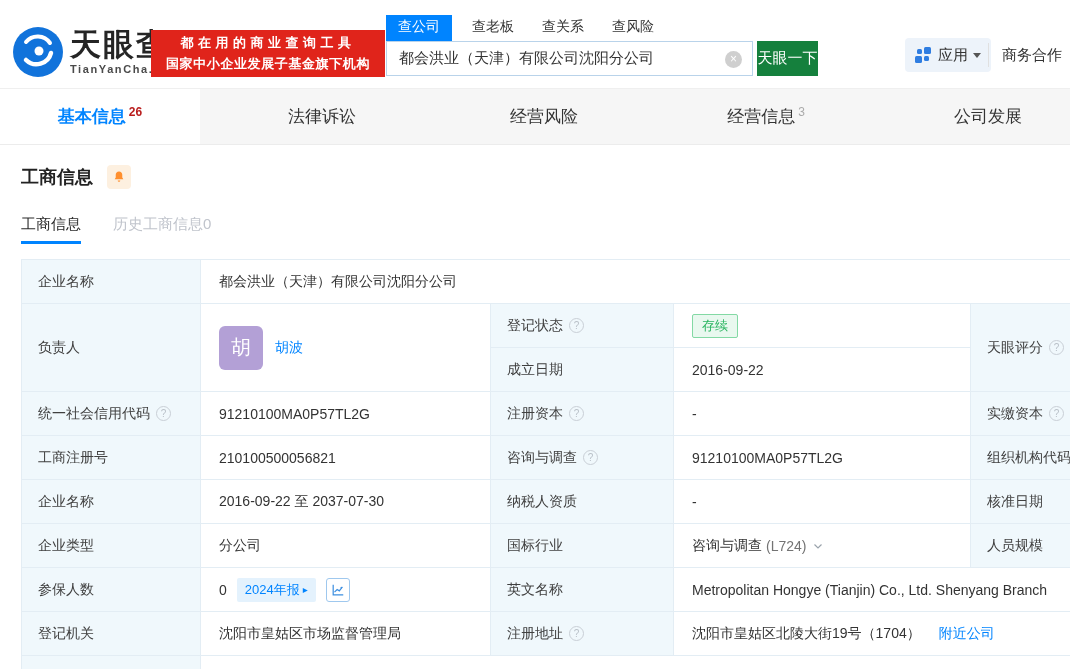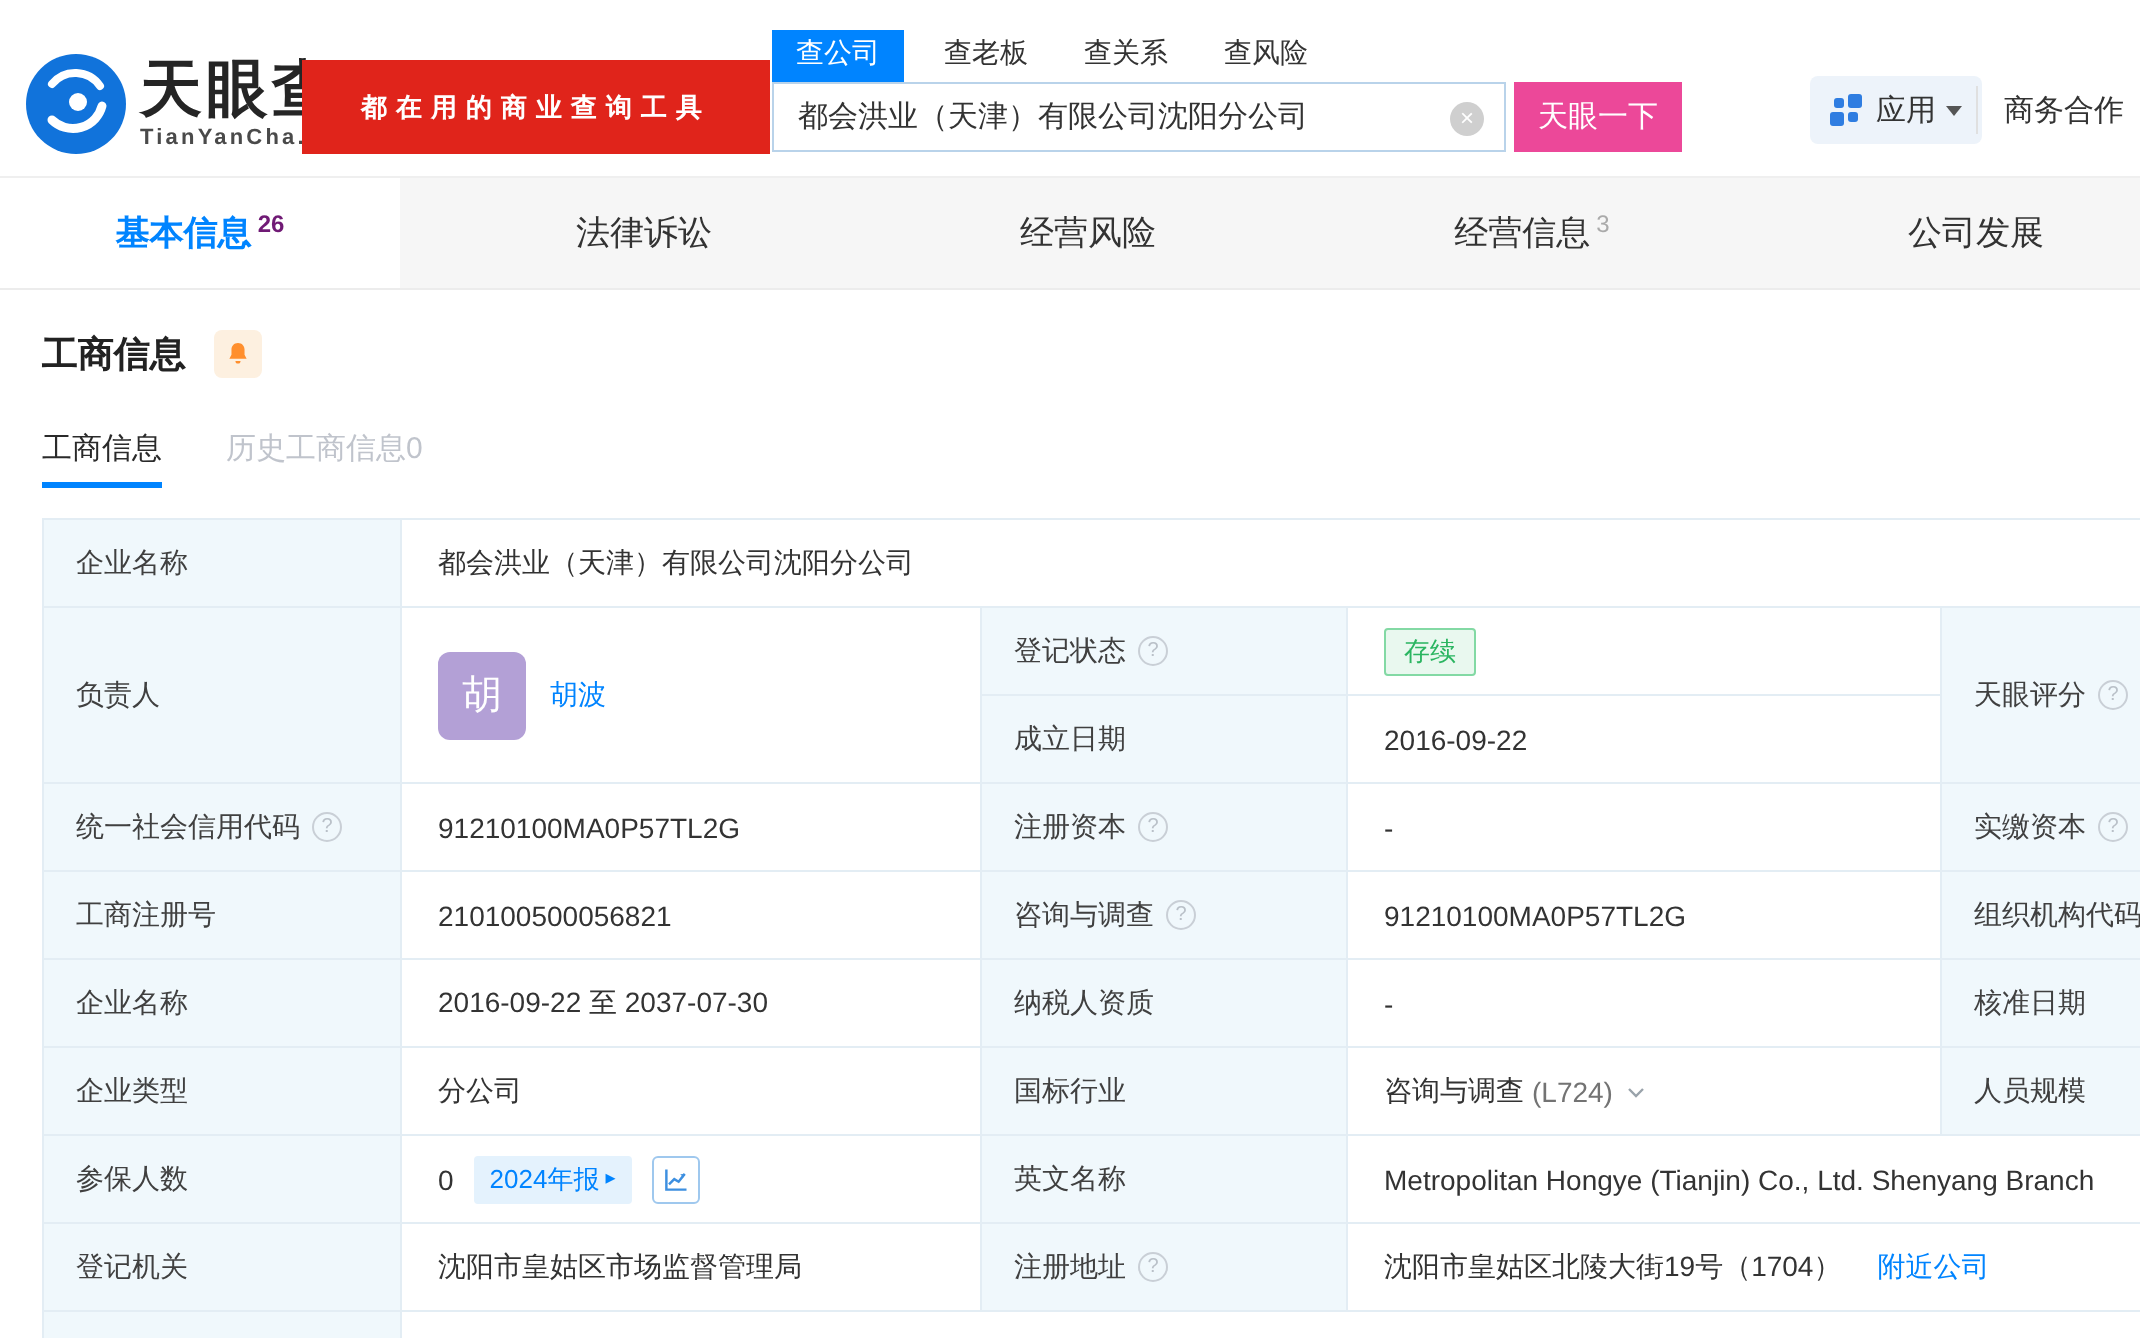--- a/index.html
+++ b/index.html
@@ -22,42 +22,42 @@
   .search-wrap { position:absolute; left:386px; top:15px; }
   .search-tabs { display:flex; align-items:flex-end; font-size:14px; }
   .search-tab { margin-right:28px; color:#333; padding:3px 0 5px; cursor:pointer; }
   .search-tab.active { background:#0084ff; color:#fff; padding:3px 12px 5px; margin-right:20px; }
   .search-row { display:flex; margin-top:0; }
   .search-box { position:relative; width:367px; height:35px; border:1px solid #b9d3ea; background:#fff; }
   .search-box input { width:100%; height:100%; border:0; outline:none; font-size:15px; color:#333;
     padding:0 34px 0 12px; font-family:inherit; }
   .clear-icon { position:absolute; right:10px; top:9px; width:17px; height:17px; border-radius:50%;
     background:#cfcfcf; color:#fff; font-size:12px; line-height:17px; text-align:center; cursor:pointer; }
-  .search-btn { width:84px; height:35px; margin-left:4px; background:#ec4899; color:#fff;
+  .search-btn { width:61px; height:35px; margin-left:4px; background:#15803d; color:#fff;
     font-size:15px; border:0; cursor:pointer; font-family:inherit; }
 
   .apps-btn { position:absolute; left:905px; top:38px; height:34px; background:#edf3fa; border-radius:4px;
     display:flex; align-items:center; padding:14px 10px; cursor:pointer; }
   .grid-ic { width:16px; height:16px; display:grid; grid-template-columns:7px 7px; grid-template-rows:7px 7px; gap:2px; }
   .grid-ic i { background:#2f7de1; border-radius:1.5px; }
   .grid-ic i:nth-child(1){ width:5px; height:5px; align-self:end; justify-self:end; }
   .grid-ic i:nth-child(4){ width:5px; height:5px; }
   .apps-label { font-size:15px; color:#333; margin:0 5px 0 7px; }
   .caret-down { width:0; height:0; border-left:4.5px solid transparent; border-right:4.5px solid transparent;
     border-top:5px solid #555; }
   .hdr-divider { position:absolute; left:988px; top:43px; width:1px; height:24px; background:#e0e0e0; }
   .coop-label { position:absolute; left:1002px; top:46px; font-size:15px; color:#333; cursor:pointer; white-space:nowrap; }
 
   
   .nav { height:57px; background:#f6f6f6; border-top:1px solid #efefef; border-bottom:1px solid #ececec;
     display:flex;gap:22px; }
   .nav-tab { width:200px; height:100%; display:flex; align-items:center; justify-content:center;
     font-size:17px; color:#333; cursor:pointer; white-space:nowrap; flex:none; }
   .nav-tab.active { background:#fff; color:#0084ff; font-weight:bold; }
-  .nav-badge { font-size:12px; margin-left:3px; margin-top:-10px; color:#701a75; }
+  .nav-badge { font-size:12px; margin-left:3px; margin-top:-10px; color:#b91c1c; }
   .nav-tab .gray { color:#aaa; }
 
   
   .section-head { display:flex; align-items:center; margin:20px 0 0 21px; }
   .section-title { font-size:18px; font-weight:bold; color:#222; }
   .bell-btn { width:24px; height:24px; margin-left:14px; background:#fdf0e0; border-radius:4px;
     display:flex; align-items:center; justify-content:center; cursor:pointer; }
   .subtabs { display:flex; margin:26px 0 0 21px; font-size:15px; }
   .subtab { margin-right:32px; padding-bottom:10px; color:#c0c4cc; cursor:pointer; position:relative; }
   .subtab.active { color:#2a2a2a; }
@@ -103,20 +103,21 @@
       <circle cx="27" cy="25" r="4.5" fill="#fff"></circle>
     </svg>
     <div class="logo-text">
       <div class="logo-title">天眼查</div>
       <div class="logo-domain">TianYanCha.com</div>
     </div>
   </div>
 
   <div class="banner">
     <div class="banner-l1">都在用的商业查询工具</div>
+    <div class="banner-l2">国家中小企业发展子基金旗下机构</div>
   </div>
 
   <div class="search-wrap">
     <div class="search-tabs">
       <div class="search-tab active">查公司</div>
       <div class="search-tab">查老板</div>
       <div class="search-tab">查关系</div>
       <div class="search-tab">查风险</div>
     </div>
     <div class="search-row">

